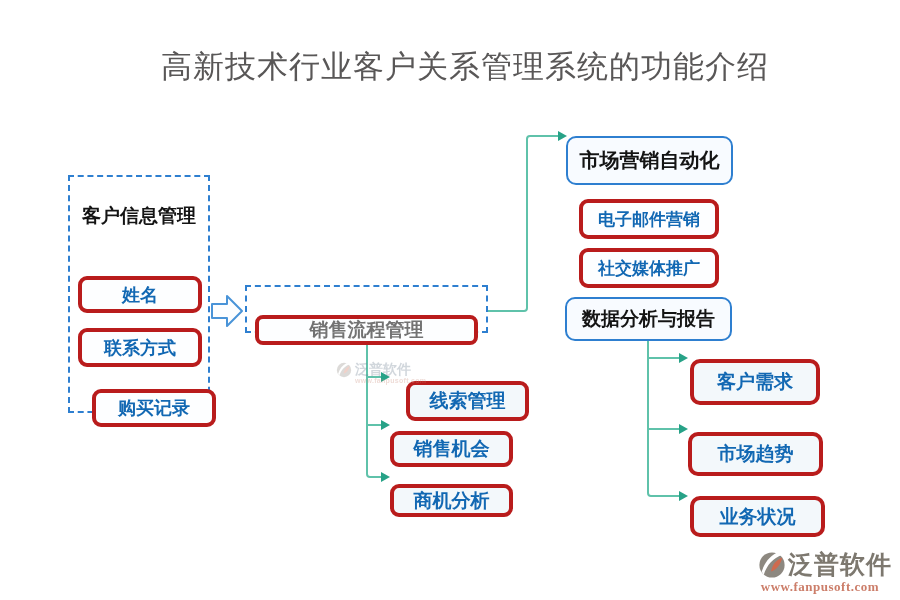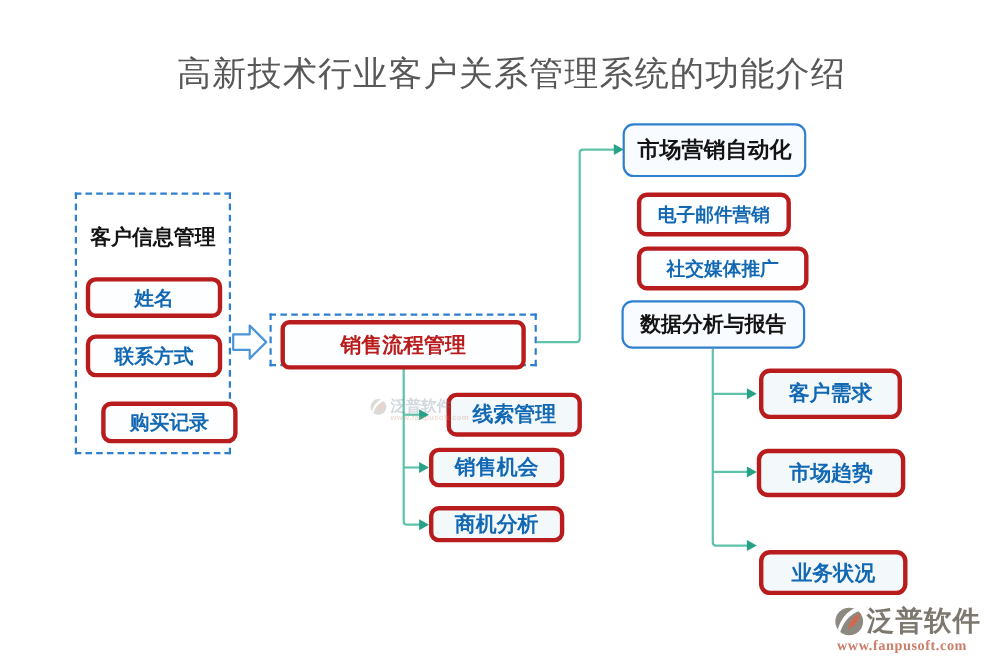--- a/index.html
+++ b/index.html
@@ -1,20 +1,20 @@
 <!DOCTYPE html>
 <html><head>
 <meta charset="utf-8">
 <style>
   html,body{margin:0;padding:0;background:#ffffff;}
   body{font-family:"Liberation Sans","DejaVu Sans",sans-serif;}
   .canvas{position:relative;width:900px;height:600px;background:#ffffff;overflow:hidden;}
   .abs{position:absolute;box-sizing:border-box;}
   #connectors{position:absolute;left:0;top:0;z-index:1;}
-  .node{z-index:2;display:flex;align-items:center;justify-content:center;text-align:left;}
+  .node{z-index:2;display:flex;align-items:center;justify-content:center;text-align:left;margin-top:24px;}
   .page-title{left:30px;top:46px;width:870px;text-align:center;font-size:31px;font-weight:400;
               color:#595757;letter-spacing:1px;z-index:2;}
   .dashed-box{border:2px dashed #2e7fd0;background:transparent;z-index:1;}
   .group-label{font-size:19px;font-weight:700;color:#141414;z-index:2;display:flex;
                align-items:center;justify-content:center;}
   .hdr-box{border:2px solid #2e7fd0;border-radius:10px;background:#f8fbff;
            font-size:20px;font-weight:700;color:#141414;}
   .item-box{border:4px solid #b91c1c;border-radius:9px;background:#fdfeff;
             font-size:18px;font-weight:700;color:#1268b3;}
   .item-box.tint{background:#f3f8fb;}
@@ -60,33 +60,33 @@
 
   <div class="abs page-title">高新技术行业客户关系管理系统的功能介绍</div>
 
   <div class="abs dashed-box" style="left:68px;top:175px;width:142px;height:238px;"></div>
   <div class="abs node item-box" style="left:78px;top:252px;width:124px;height:37px;">姓名</div>
   <div class="abs group-label" style="left:68px;top:203px;width:142px;height:26px;">客户信息管理</div>
   <div class="abs node item-box" style="left:78px;top:304px;width:124px;height:39px;">联系方式</div>
   <div class="abs node item-box" style="left:92px;top:365px;width:124px;height:38px;">购买记录</div>
 
   <div class="abs dashed-box" style="left:245px;top:285px;width:243px;height:48px;"></div>
-  <div class="abs node item-box" style="left:255px;top:291px;width:223px;height:45px;color:#b91c1c;font-size:19px;border-radius:8px;">销售流程管理</div>
+  <div class="abs node item-box" style="left:255px;top:291px;width:223px;height:30px;color:#737373;font-size:19px;border-radius:8px;">销售流程管理</div>
   <div class="abs node item-box tint" style="left:406px;top:357px;width:123px;height:40px;font-size:19px;">线索管理</div>
   <div class="abs node item-box tint" style="left:390px;top:407px;width:123px;height:36px;font-size:19px;">销售机会</div>
   <div class="abs node item-box tint" style="left:390px;top:460px;width:123px;height:33px;font-size:19px;">商机分析</div>
 
   <div class="abs node hdr-box" style="left:566px;top:112px;width:167px;height:49px;">市场营销自动化</div>
   <div class="abs node item-box" style="left:579px;top:175px;width:140px;height:40px;font-size:17px;">电子邮件营销</div>
-  <div class="abs node item-box" style="left:579px;top:224px;width:156px;height:40px;font-size:17px;">社交媒体推广</div>
+  <div class="abs node item-box" style="left:579px;top:224px;width:140px;height:40px;font-size:17px;">社交媒体推广</div>
 
   <div class="abs node hdr-box" style="left:565px;top:273px;width:167px;height:44px;font-size:19px;">数据分析与报告</div>
   <div class="abs node item-box tint" style="left:690px;top:335px;width:130px;height:46px;font-size:19px;border-radius:10px;">客户需求</div>
   <div class="abs node item-box tint" style="left:688px;top:408px;width:135px;height:44px;font-size:19px;border-radius:10px;">市场趋势</div>
-  <div class="abs node item-box tint" style="left:690px;top:500px;width:135px;height:41px;font-size:19px;border-radius:10px;">业务状况</div>
+  <div class="abs node item-box tint" style="left:690px;top:472px;width:135px;height:41px;font-size:19px;border-radius:10px;">业务状况</div>
 
   <div class="abs wm">
     <svg width="16" height="16" viewBox="0 0 30 30">
       <circle cx="15" cy="15" r="13.5" fill="#8d8880"></circle>
       <path d="M6 26 C10 14 16 8 26 4 L20 2 C12 6 7 13 4 22 Z" fill="#ffffff"></path>
       <path d="M14 22 C15 15 19 10 26 7 C24 15 20 20 14 22 Z" fill="#cf6a4e"></path>
     </svg>
     <div>
       <div class="wm-txt">泛普软件</div>
       <div class="wm-url">www.fanpusoft.com</div>

